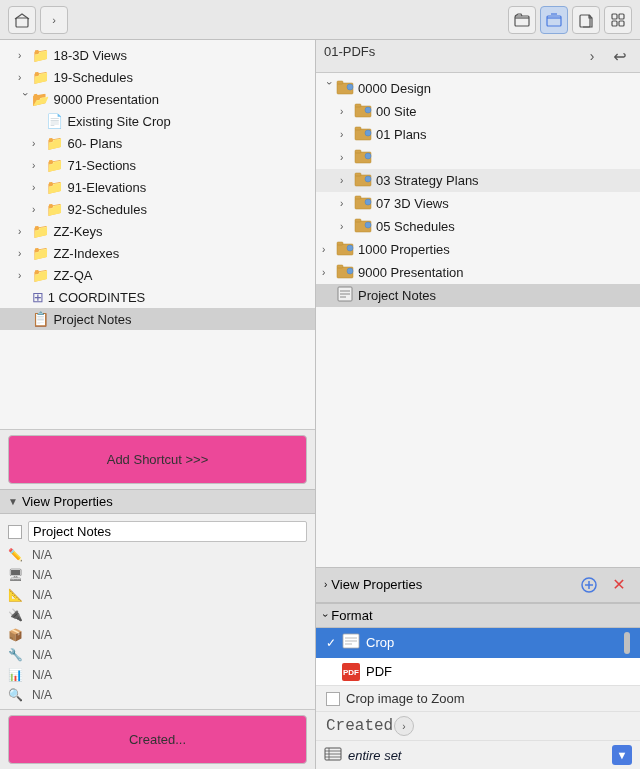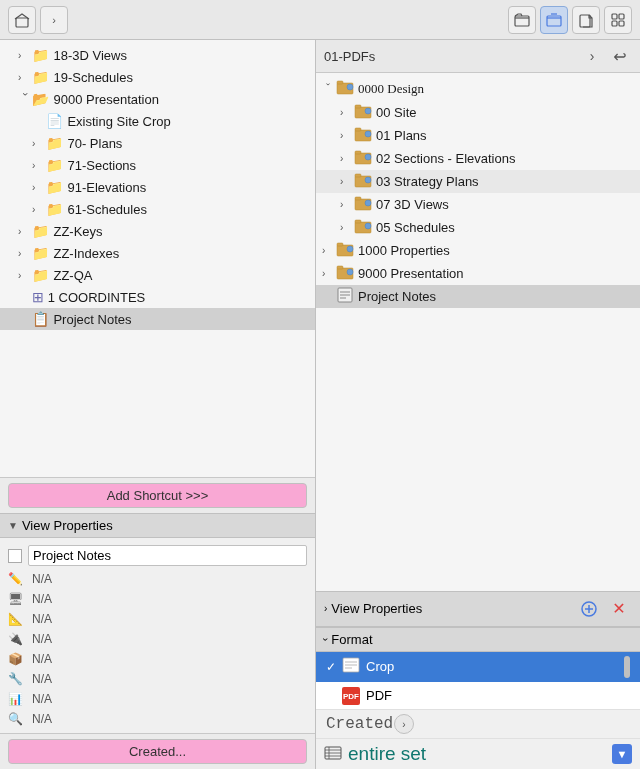--- a/index.html
+++ b/index.html
@@ -120,22 +120,22 @@
     .indent-2 { padding-left: 32px; }
 
     
     .add-shortcut-bar {
       border-top: 1px solid #c8c8c8;
       padding: 5px 8px;
       background: #ebebeb;
     }
     .add-shortcut-btn {
       width: 100%;
-      padding: 4px 0;
-      background: #f9a8d4;
+      padding: 16px 0;
+      background: #ec4899;
       border: 1px solid #c0c0c0;
       border-radius: 4px;
       text-align: center;
       cursor: pointer;
       font-size: 13px;
       color: #333;
     }
 
     
     .section-header {
@@ -213,21 +213,20 @@
       border-radius: 4px;
       text-align: center;
       cursor: pointer;
       font-size: 13px;
       color: #333;
     }
 
     
     .right-top-bar {
       display: flex;
-      align-items: center;
       padding: 4px 8px;
       background: #e8e8e8;
       border-bottom: 1px solid #c8c8c8;
       gap: 4px;
     }
     .breadcrumb-text {
       font-size: 13px;
       color: #333;
       flex: 1;
     }
@@ -381,22 +380,23 @@
       padding: 4px 8px;
       background: #f0f0f0;
       border-top: 1px solid #e0e0e0;
     }
     .entire-set-icon {
       margin-right: 6px;
       font-size: 13px;
     }
     .entire-set-text {
       flex: 1;
-      font-size: 19px;
-      color: #0f766e;
+      font-size: 13px;
+      color: #0f172a;
+      font-style: italic;
     }
     .entire-set-dropdown {
       width: 20px;
       height: 20px;
       background: #4a7be0;
       border-radius: 3px;
       display: flex;
       align-items: center;
       justify-content: center;
       cursor: pointer;
@@ -519,39 +519,39 @@
 
         <div class="tree-item indent-2">
           <span class="arrow"></span>
           <span class="icon doc-icon">📄</span>
           <span class="label">Existing Site Crop</span>
         </div>
 
         <div class="tree-item indent-2">
           <span class="arrow">›</span>
           <span class="icon folder-icon">📁</span>
-          <span class="label">70- Plans</span>
+          <span class="label">60- Plans</span>
         </div>
 
         <div class="tree-item indent-2">
           <span class="arrow">›</span>
           <span class="icon folder-icon">📁</span>
           <span class="label">71-Sections</span>
         </div>
 
         <div class="tree-item indent-2">
           <span class="arrow">›</span>
           <span class="icon folder-icon">📁</span>
           <span class="label">91-Elevations</span>
         </div>
 
         <div class="tree-item indent-2">
           <span class="arrow">›</span>
           <span class="icon folder-icon">📁</span>
-          <span class="label">61-Schedules</span>
+          <span class="label">92-Schedules</span>
         </div>
 
         <div class="tree-item indent-1">
           <span class="arrow">›</span>
           <span class="icon folder-icon">📁</span>
           <span class="label">ZZ-Keys</span>
         </div>
 
         <div class="tree-item indent-1">
           <span class="arrow">›</span>
@@ -639,21 +639,21 @@
     <div class="right-panel">
 
       <div class="right-top-bar">
         <span class="breadcrumb-text">01-PDFs</span>
         <div class="right-btn">›</div>
         <div class="right-btn" style="font-size:16px;">↩</div>
       </div>
 
       <div class="right-tree">
 
-        <div class="tree-item indent-1" style="padding-left:6px;font-family:Liberation Serif, serif;">
+        <div class="tree-item indent-1" style="padding-left:6px;">
           <span class="arrow" style="display:inline-block;transform:rotate(90deg);">›</span>
           <span class="icon" style="margin-right:4px;">
             <svg width="18" height="16" viewBox="0 0 18 16">
               <rect x="1" y="4" width="16" height="11" rx="1" fill="#d4a44c" stroke="#b8882a" stroke-width="0.5"></rect>
               <rect x="1" y="2" width="6" height="3" rx="1" fill="#d4a44c" stroke="#b8882a" stroke-width="0.5"></rect>
               <circle cx="14" cy="8" r="3" fill="#6a9ed8" stroke="#4a7ec0" stroke-width="0.5"></circle>
             </svg>
           </span>
           <span class="label">0000 Design</span>
         </div>
@@ -684,21 +684,20 @@
 
         <div class="tree-item indent-2" style="padding-left:24px;">
           <span class="arrow">›</span>
           <span class="icon" style="margin-right:4px;">
             <svg width="18" height="16" viewBox="0 0 18 16">
               <rect x="1" y="4" width="16" height="11" rx="1" fill="#d4a44c" stroke="#b8882a" stroke-width="0.5"></rect>
               <rect x="1" y="2" width="6" height="3" rx="1" fill="#d4a44c" stroke="#b8882a" stroke-width="0.5"></rect>
               <circle cx="14" cy="8" r="3" fill="#6a9ed8" stroke="#4a7ec0" stroke-width="0.5"></circle>
             </svg>
           </span>
-          <span class="label">02 Sections - Elevations</span>
         </div>
 
         <div class="tree-item indent-2" style="padding-left:24px; background:#e8e8e8;">
           <span class="arrow">›</span>
           <span class="icon" style="margin-right:4px;">
             <svg width="18" height="16" viewBox="0 0 18 16">
               <rect x="1" y="4" width="16" height="11" rx="1" fill="#d4a44c" stroke="#b8882a" stroke-width="0.5"></rect>
               <rect x="1" y="2" width="6" height="3" rx="1" fill="#d4a44c" stroke="#b8882a" stroke-width="0.5"></rect>
               <circle cx="14" cy="8" r="3" fill="#6a9ed8" stroke="#4a7ec0" stroke-width="0.5"></circle>
             </svg>
@@ -811,20 +810,24 @@
             <div class="format-option">
               <span class="checkmark"></span>
               <span class="opt-icon">
                 <span class="pdf-icon">PDF</span>
               </span>
               <span class="opt-label">PDF</span>
             </div>
 
           </div>
 
+          <div class="crop-row">
+            <div class="crop-checkbox"></div>
+            <span class="crop-label">Crop image to Zoom</span>
+          </div>
 
           <div class="created-row">
             <span class="created-label">Created:</span>
             <div class="created-arrow-btn">›</div>
           </div>
 
           <div class="entire-set-row">
             <span class="entire-set-icon">
               <svg width="18" height="16" viewBox="0 0 18 16">
                 <rect x="1" y="2" width="16" height="12" rx="1" fill="none" stroke="#555" stroke-width="1"></rect>

